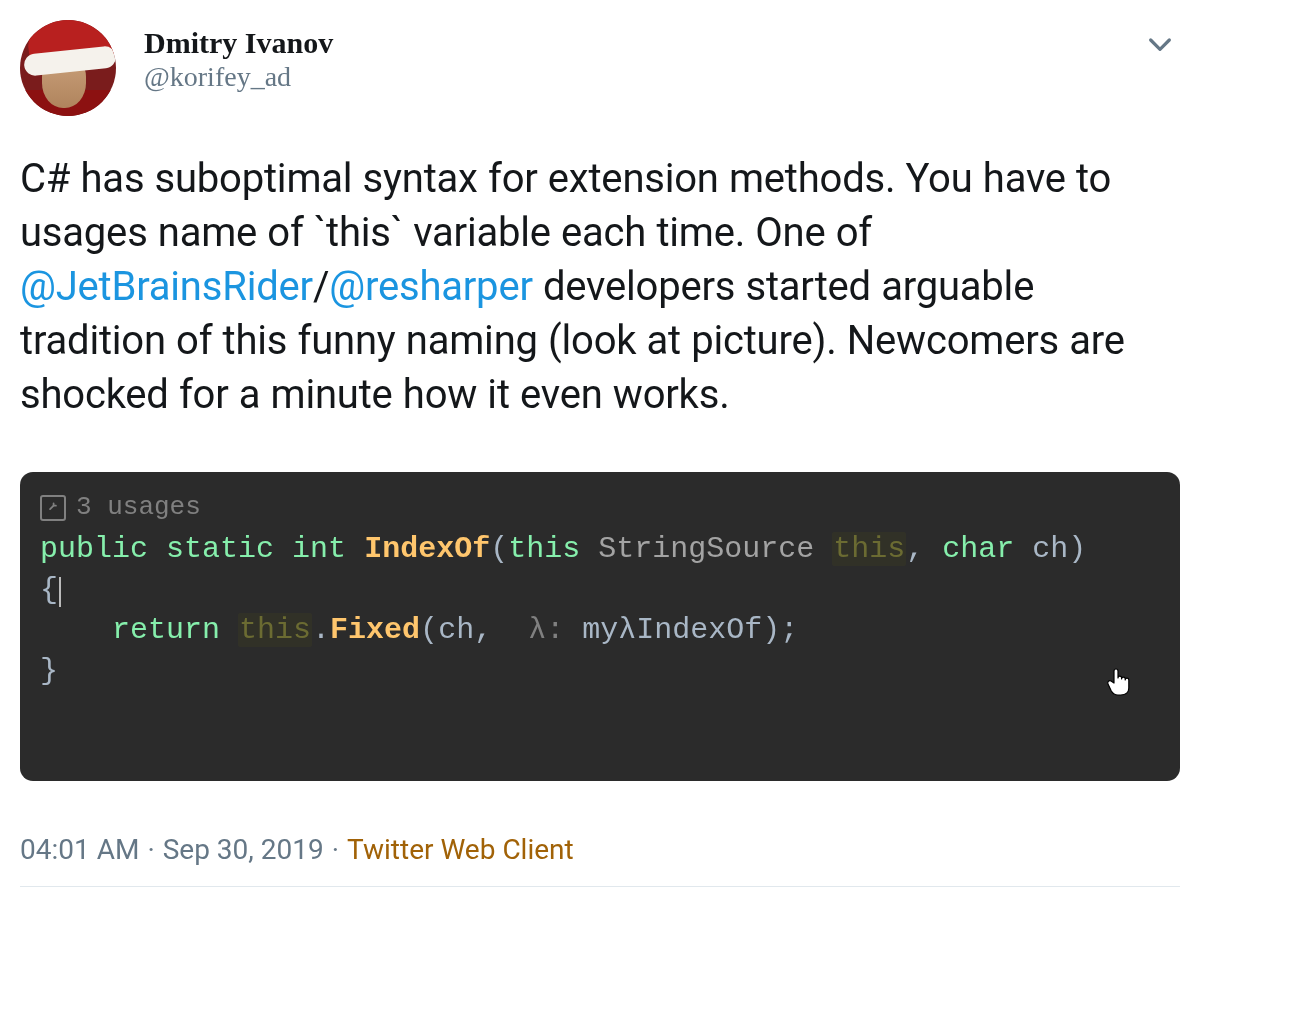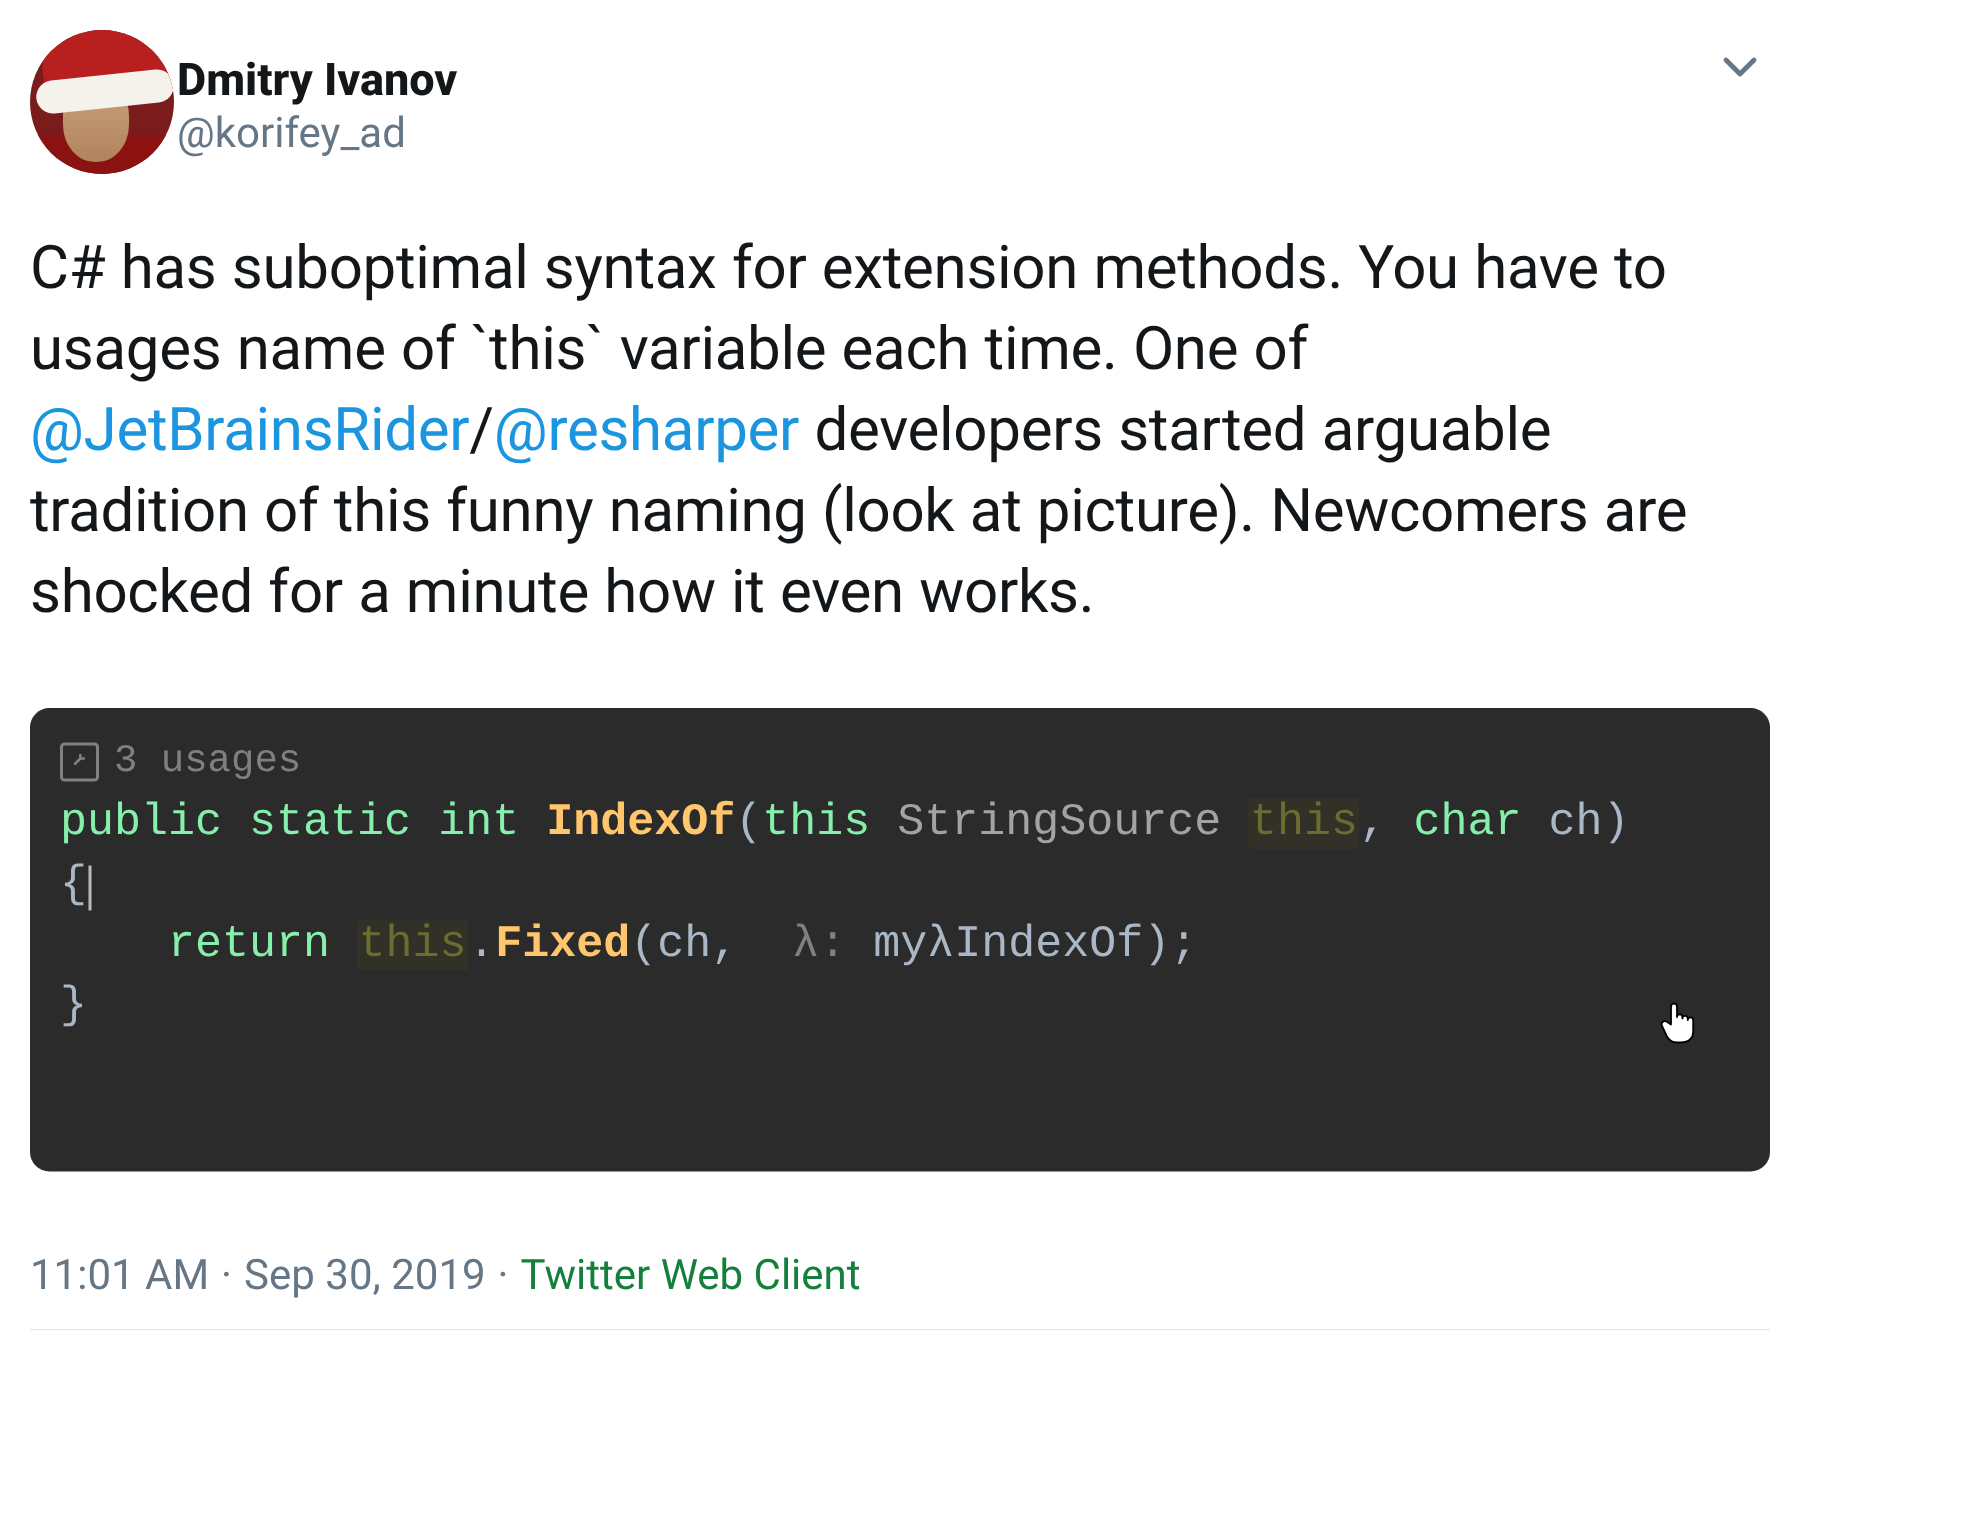--- a/index.html
+++ b/index.html
@@ -14,22 +14,23 @@
     padding: 20px 20px 0 20px;
     box-sizing: border-box;
   }
   .header-row {
     display: flex;
     align-items: flex-start;
     justify-content: space-between;
   }
   .user-block {
     display: flex;
-    align-items: center;
-    gap: 2px;
+    align-items: flex-start;
+    gap: 28px;
+    font-family: Liberation Serif, serif;
   }
   .avatar {
     width: 96px;
     height: 96px;
     border-radius: 50%;
     overflow: hidden;
     flex: 0 0 auto;
     position: relative;
     background: #7a1c1c;
   }
@@ -154,21 +155,21 @@
     text-shadow: 0 0 2px #000, 0 0 2px #000;
   }
   .meta-row {
     margin-top: 52px;
     padding-bottom: 20px;
     border-bottom: 1px solid #e1e8ed;
     font-size: 28px;
     color: #657786;
   }
   .meta-row .client {
-    color: #15803d;
+    color: #a16207;
   }
   .meta-row .dot { padding: 0 8px; }
 </style>
 </head>
 <body>
 
 <div class="tweet-card">
 
   <div class="header-row">
     <div class="user-block">
@@ -211,16 +212,16 @@
     <div class="code-line"><span class="tok-punc">}</span></div>
 
     <div class="cursor-hand">
       <svg width="26" height="30" viewBox="0 0 26 30">
         <path d="M8 14 V5 a2 2 0 0 1 4 0 V12 a1.8 1.8 0 0 1 3.6 0 V13 a1.8 1.8 0 0 1 3.6 0 V14 a1.8 1.8 0 0 1 3.6 0 V22 c0 4 -3 7 -8 7 h-3 c-3 0 -5 -1.5 -6.5 -4 L2 18 c-1 -2 1 -4 3 -3 L8 17 Z" fill="#ffffff" stroke="#000000" stroke-width="1.2" stroke-linejoin="round"></path>
       </svg>
     </div>
   </div>
 
   <div class="meta-row">
-    <span>11:01 AM</span><span class="dot">·</span><span>Sep 30, 2019</span><span class="dot">·</span><span class="client">Twitter Web Client</span>
+    <span>04:01 AM</span><span class="dot">·</span><span>Sep 30, 2019</span><span class="dot">·</span><span class="client">Twitter Web Client</span>
   </div>
 
 </div>
 
 </body></html>

